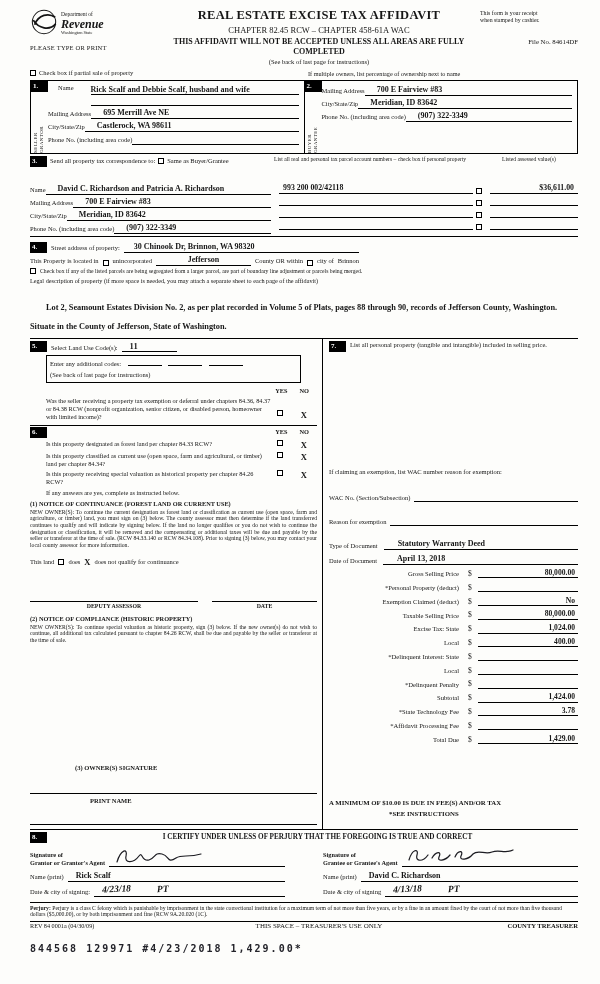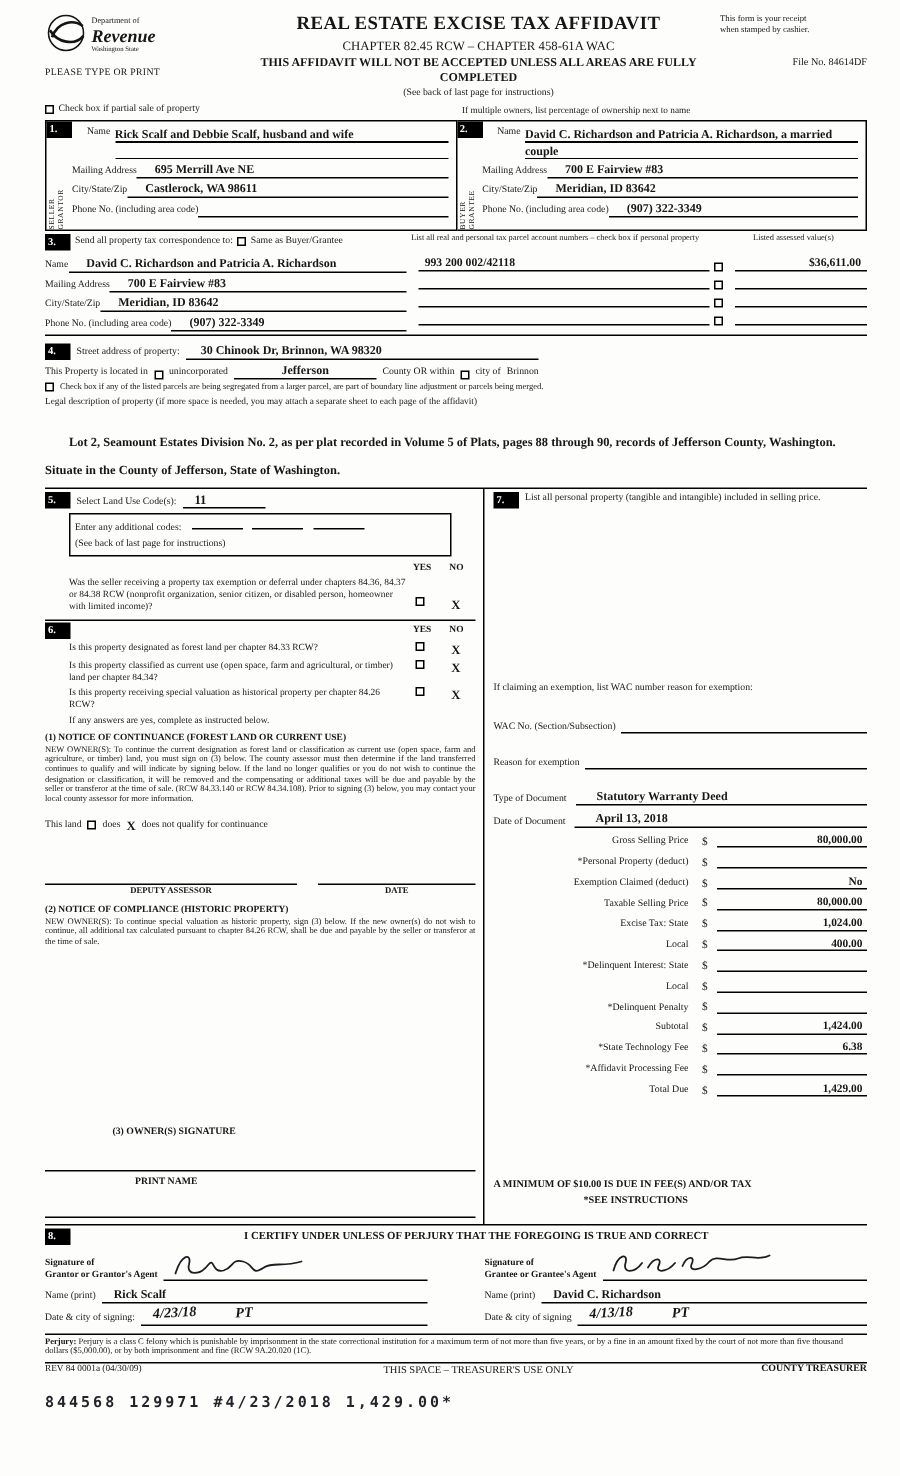--- a/index.html
+++ b/index.html
@@ -38,30 +38,30 @@
   .toprow .left{width:50%;display:flex;align-items:center;gap:3px;}
   .toprow .right{flex:1;font-size:6.2px;padding-left:4px;}
   
   .parties{display:flex;margin-top:2px;}
   .party{flex:1;border:1px solid #000;position:relative;display:flex;min-height:74px;}
   .party+.party{border-left:none;}
   .party .badge{position:absolute;top:0;left:0;}
   .side{width:15px;display:flex;justify-content:center;gap:1px;padding-top:13px;}
   .vword{writing-mode:vertical-rl;transform:rotate(180deg);font-size:5px;letter-spacing:.4px;line-height:1;}
   .pfields{flex:1;padding:2px 5px 3px 2px;display:flex;flex-direction:column;}
-  .namewrap{display:flex;align-items:flex-start;}
+  .namewrap{display:flex;align-items:flex-start;gap:14px;}
   .ruled2{flex:1;margin-left:3px;line-height:11px;min-height:22px;font-weight:bold;font-size:8px;
           background-image:repeating-linear-gradient(to bottom,transparent 0,transparent 10px,#000 10px,#000 11px);}
   
   .sec3{border-bottom:1px solid #000;padding:2px 0 2px;}
   .sec3top{display:flex;align-items:flex-start;gap:3px;}
   .sec3top .sendpart{width:44%;display:flex;align-items:center;gap:3px;flex-wrap:wrap;}
   .parcelhead{width:37%;font-size:5.6px;line-height:1.15;}
   .assesshead{flex:1;font-size:5.6px;text-align:center;}
-  .sec3cols{display:flex;margin-top:2px;gap:8px;}
+  .sec3cols{display:flex;margin-top:15px;gap:8px;}
   .s3l{width:44%;}
   .s3m{width:37%;}
   .s3r{flex:1;}
   .prow{display:flex;align-items:flex-end;height:12px;gap:3px;}
   .pfill{flex:1;border-bottom:1px solid #000;font-weight:bold;font-size:7.8px;padding-left:4px;}
   .afill{flex:1;border-bottom:1px solid #000;font-weight:bold;font-size:7.8px;text-align:right;padding-right:4px;}
   
   .sec4{padding:3px 0 2px;}
   .s4row{display:flex;align-items:flex-end;gap:4px;margin-top:2px;flex-wrap:nowrap;}
   .street-fill{width:235px;border-bottom:1px solid #000;font-weight:bold;font-size:8px;padding-left:10px;}
@@ -206,24 +206,20 @@
       </div>
     </div>
 
     <div class="party">
       <span class="badge">2.</span>
       <div class="side">
         <span class="vword">BUYER</span>
         <span class="vword">GRANTEE</span>
       </div>
       <div class="pfields">
-        <div class="namewrap" style="margin-top:1px;">
-          <span class="lbl" style="margin-left:10px;">Name</span>
-          <div class="ruled2">David C. Richardson and Patricia A. Richardson, a married couple</div>
-        </div>
         <div class="fline">
           <span class="lbl">Mailing Address</span>
           <span class="fill val">700 E Fairview #83</span>
         </div>
         <div class="fline">
           <span class="lbl">City/State/Zip</span>
           <span class="fill val">Meridian, ID 83642</span>
         </div>
         <div class="fline">
           <span class="lbl">Phone No. (including area code)</span>
@@ -486,21 +482,21 @@
           <span class="mfill"></span>
         </div>
       <div class="mrow">
           <span class="mlabel">Subtotal</span>
           <span class="mdollar">$</span>
           <span class="mfill">1,424.00</span>
         </div>
       <div class="mrow">
           <span class="mlabel">*State Technology Fee</span>
           <span class="mdollar">$</span>
-          <span class="mfill">6.38</span>
+          <span class="mfill">3.78</span>
         </div>
       <div class="mrow">
           <span class="mlabel">*Affidavit Processing Fee</span>
           <span class="mdollar">$</span>
           <span class="mfill"></span>
         </div>
       <div class="mrow">
           <span class="mlabel">Total Due</span>
           <span class="mdollar">$</span>
           <span class="mfill">1,429.00</span>

